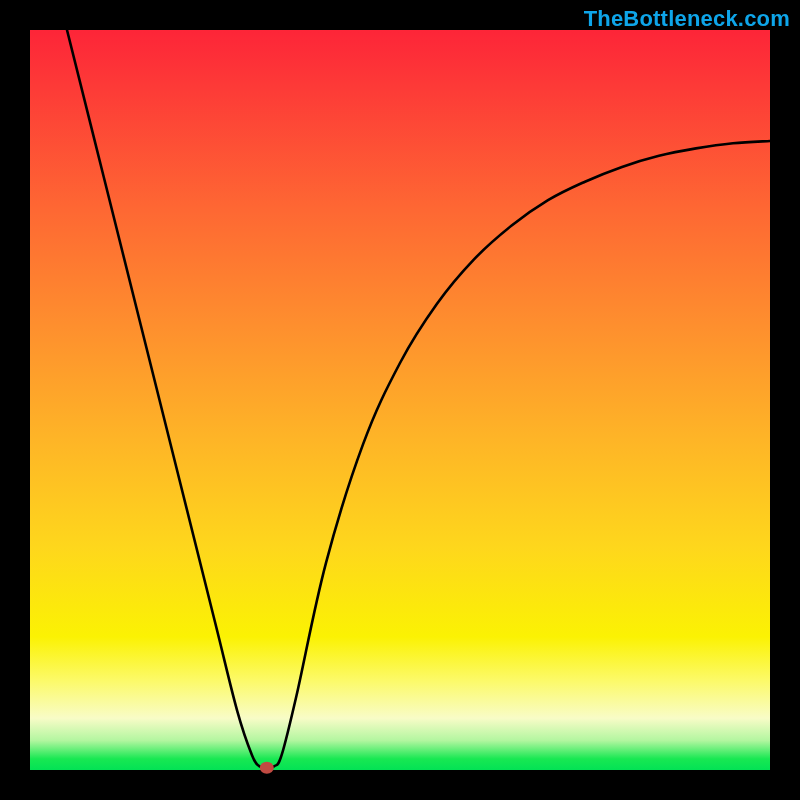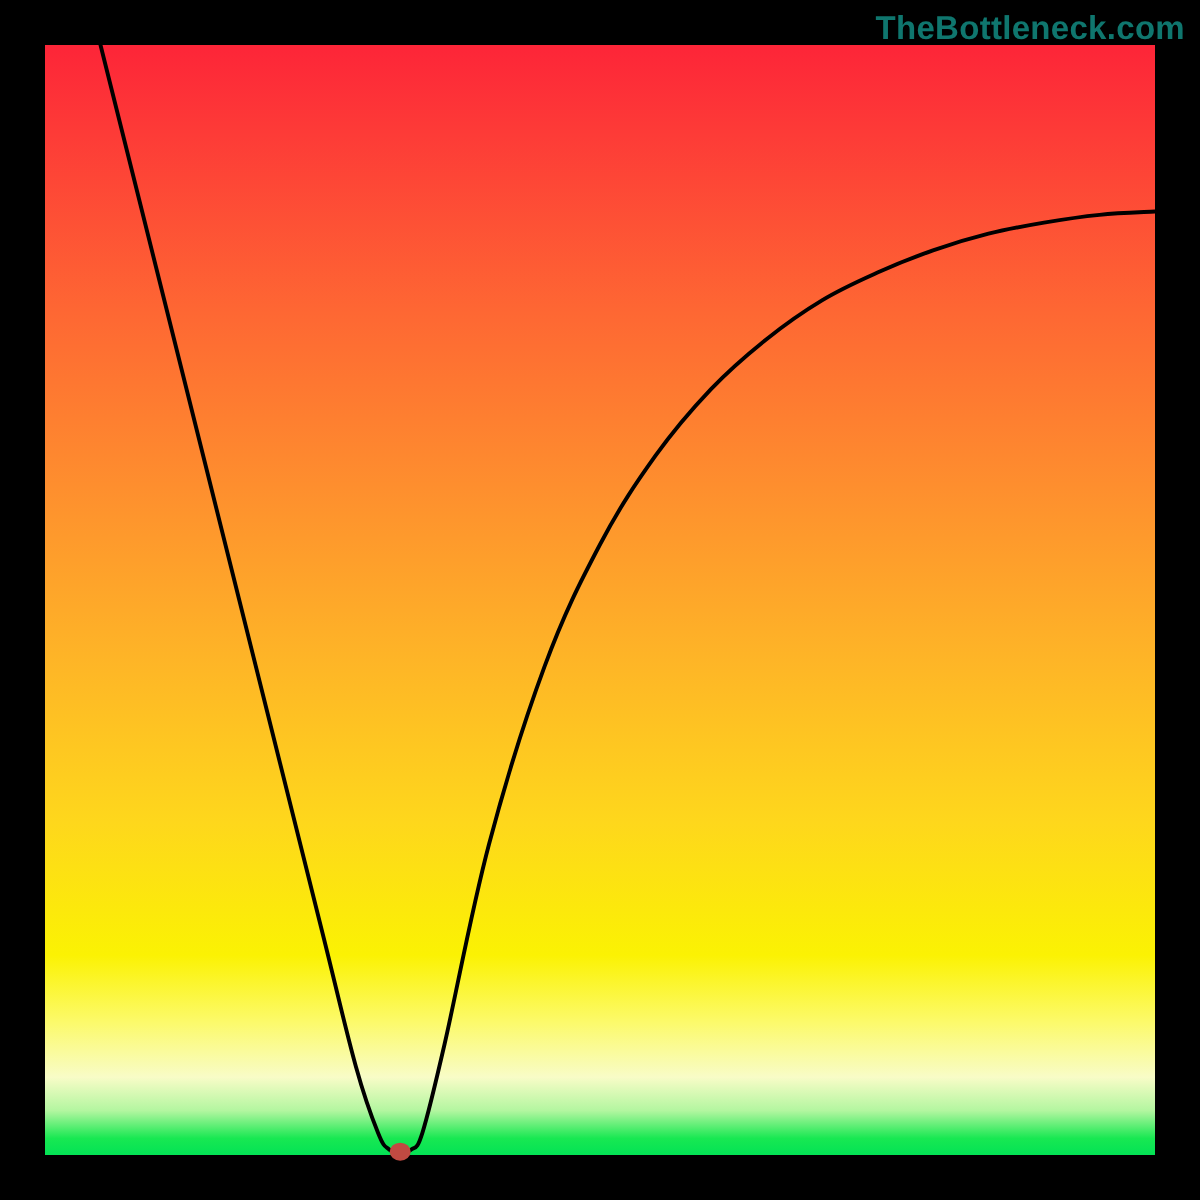--- a/index.html
+++ b/index.html
@@ -37,21 +37,21 @@
       #f8fcc7 93%,
       #b3f6a0 96%,
       #18e852 98.5%,
       #03e255 100%
     );
   }
   .attribution {
     position: absolute;
     top: 6px;
     right: 10px;
-    color: #0f766e;
+    color: #0ea5e9;
     font-size: 22px;
     font-weight: 600;
     letter-spacing: 0.2px;
     font-family: Arial, Helvetica, sans-serif;
   }
   svg.curve {
     position: absolute;
     left: 0;
     top: 0;
     width: 740px;

